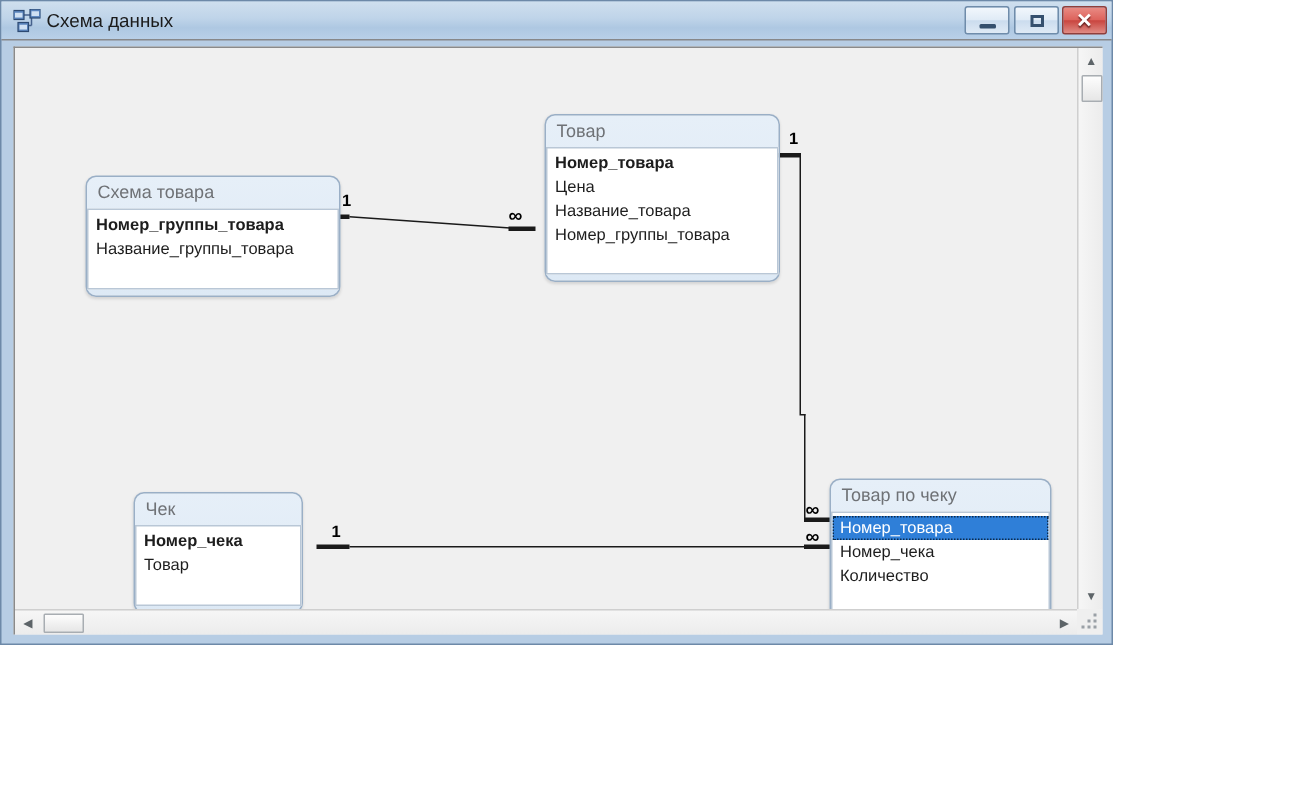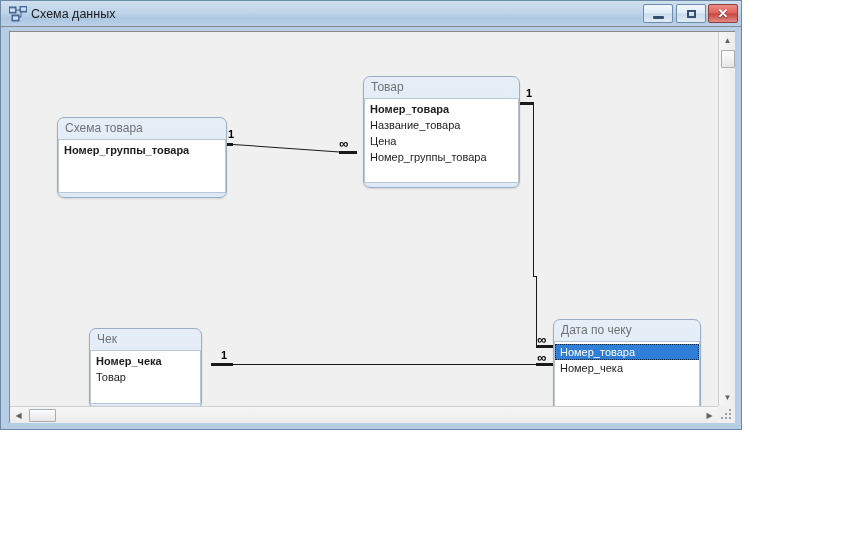--- a/index.html
+++ b/index.html
@@ -288,46 +288,48 @@
       <div class="conn conn-thick-h" style="left:201px; top:331px; width:22px; height:3px;"></div>
       <div class="conn conn-thin-h" style="left:223px; top:332px; width:303px; height:1px;"></div>
       <div class="conn conn-thick-h" style="left:526px; top:331px; width:18px; height:3px;"></div>
       <div class="card" style="left:211px; top:318px;">1</div>
       <div class="card-inf" style="left:527px; top:320px;">∞</div>
 
       <div class="rel-table" style="left:47px; top:85px; width:170px; height:81px;">
         <div class="rel-title">Схема товара</div>
         <div class="rel-fields">
           <div class="rel-field pk">Номер_группы_товара</div>
+          <div class="rel-field">Название_группы_товара</div>
         </div>
       </div>
 
       <div class="rel-table" style="left:353px; top:44px; width:157px; height:112px;">
         <div class="rel-title">Товар</div>
         <div class="rel-fields">
           <div class="rel-field pk">Номер_товара</div>
+          <div class="rel-field">Цена</div>
           <div class="rel-field">Название_товара</div>
-          <div class="rel-field">Цена</div>
           <div class="rel-field">Номер_группы_товара</div>
         </div>
       </div>
 
       <div class="rel-table" style="left:79px; top:296px; width:113px; height:81px;">
         <div class="rel-title">Чек</div>
         <div class="rel-fields">
           <div class="rel-field pk">Номер_чека</div>
           <div class="rel-field">Товар</div>
         </div>
       </div>
 
       <div class="rel-table" style="left:543px; top:287px; width:148px; height:102px;">
-        <div class="rel-title">Дата по чеку</div>
+        <div class="rel-title">Товар по чеку</div>
         <div class="rel-fields">
           <div class="rel-field selected">Номер_товара</div>
           <div class="rel-field">Номер_чека</div>
+          <div class="rel-field">Количество</div>
         </div>
       </div>
 
     </div>
 
     <div id="vscroll">
       <div class="sb-arrow" id="v-up">▲</div>
       <div class="sb-thumb" id="v-thumb"></div>
       <div class="sb-arrow" id="v-down">▼</div>
     </div>

